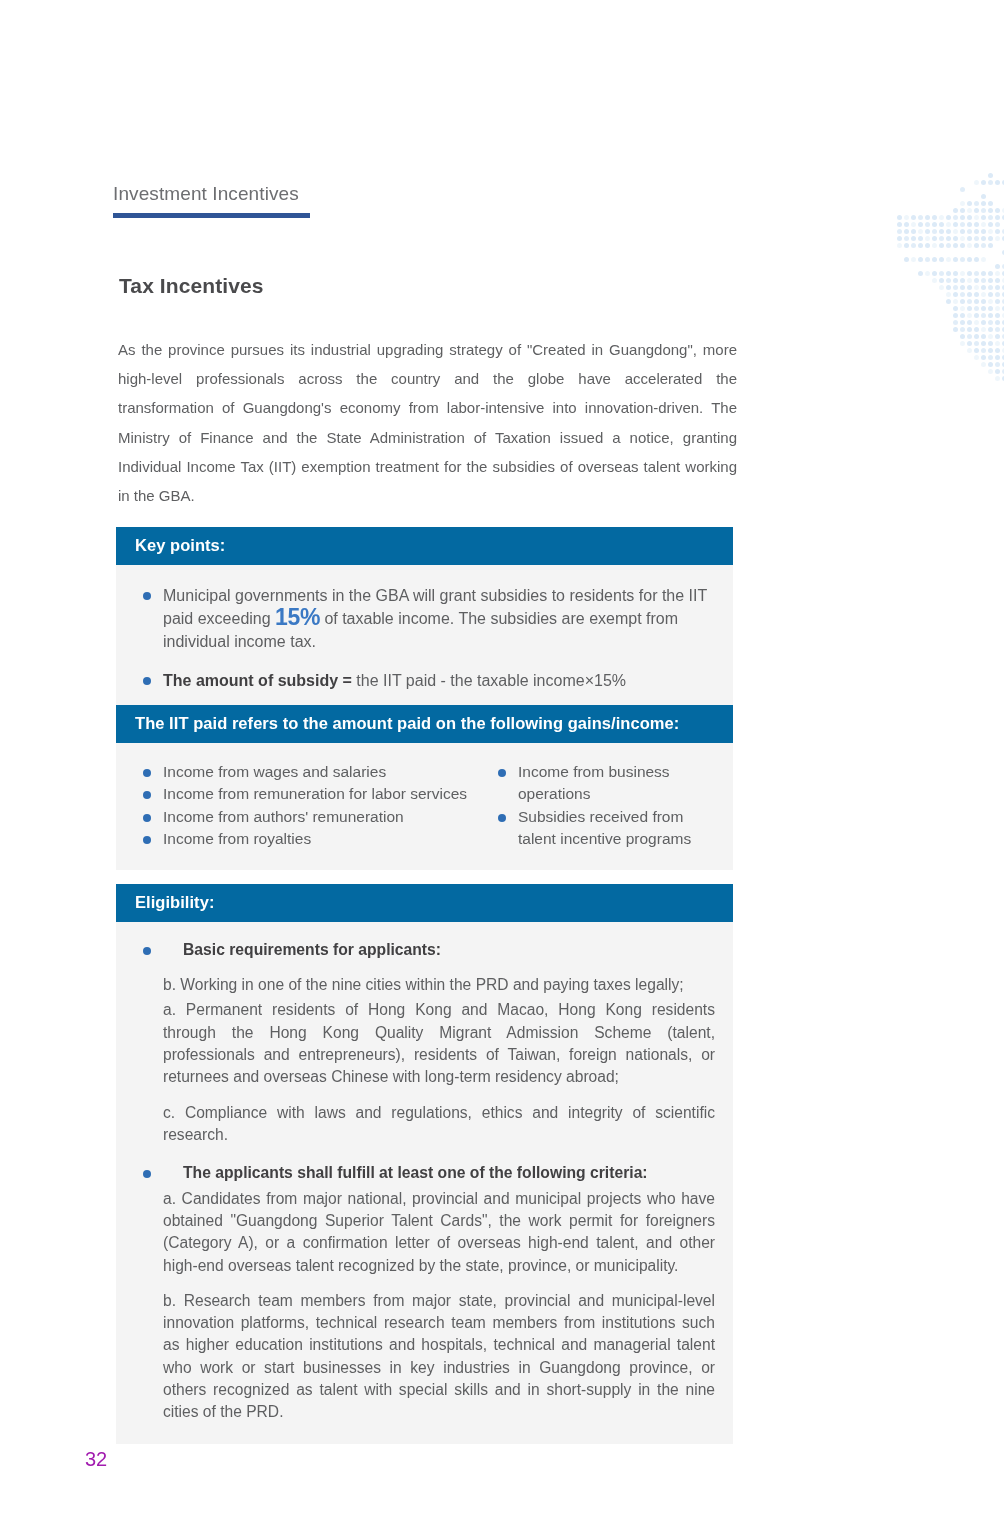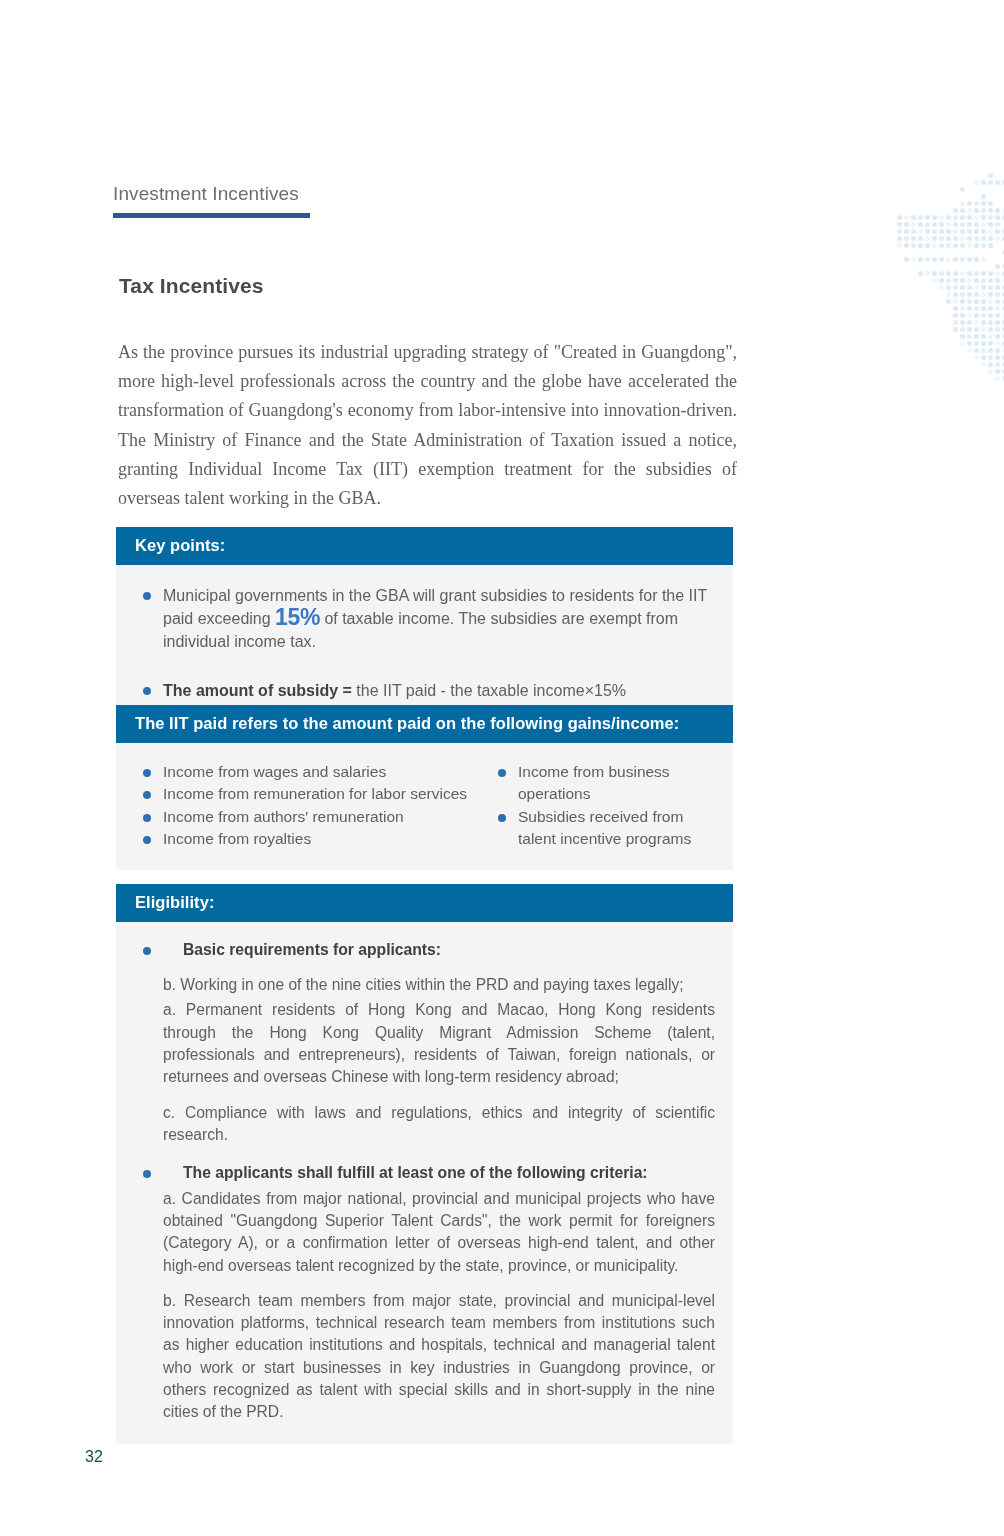--- a/index.html
+++ b/index.html
@@ -58,26 +58,25 @@
     color: #4a4a4c;
     letter-spacing: .1px;
   }
 
   
   .intro {
     position: absolute;
     left: 118px;
     top: 320px;
     width: 619px;
-    font-size: 18px;
+    font-size: 15px;
     line-height: 29.2px;
     color: #5e5f61;
     text-align: justify;
     text-justify: inter-word;
-    font-family: Liberation Serif, serif;
   }
 
   
   .panel {
     position: absolute;
     left: 116px;
     width: 617px;
   }
   .panel-head {
     background: #0369a1;
@@ -115,21 +114,21 @@
     position: absolute;
     left: 9px;
     top: 8px;
     width: 8px;
     height: 8px;
     border-radius: 50%;
     background: #2e6db4;
   }
 
   .kp-body { padding: 19px 18px 18px 18px; }
-  .kp-body ul.bl > li { margin-bottom: 26px; font-size: 16px; line-height: 23px; }
+  .kp-body ul.bl > li { margin-bottom: 16px; font-size: 16px; line-height: 23px; }
   .kp-body ul.bl > li:last-child { margin-bottom: 2px; }
 
   .pct {
     color: #3b79c4;
     font-weight: bold;
     font-size: 23px;
     letter-spacing: -.4px;
     line-height: 0;
     vertical-align: -1px;
   }
@@ -173,22 +172,22 @@
     text-justify: inter-word;
     margin-top: 3px;
   }
   .sub-para.tight { margin-top: 13px; }
 
   
   .folio {
     position: absolute;
     left: 85px;
     top: 1448px;
-    font-size: 16px;
-    color: #14532d;
+    font-size: 20px;
+    color: #a21caf;
   }
 </style>
 </head>
 <body>
 
 <div class="dot-map">
   <svg width="112" height="210" viewBox="0 0 112 210" xmlns="http://www.w3.org/2000/svg" aria-hidden="true">
     <g id="dotfield" fill="#dceaf7">
         <circle cx="94.5" cy="3.5" r="2.5" fill="#dceaf7" opacity="1"></circle>
         <circle cx="80.5" cy="10.5" r="2.5" fill="#dceaf7" opacity="0.45"></circle>

